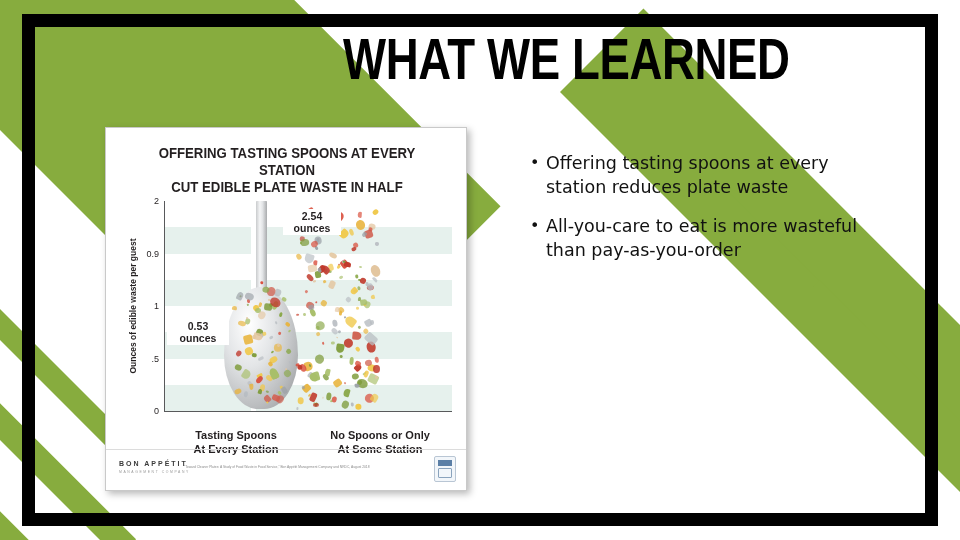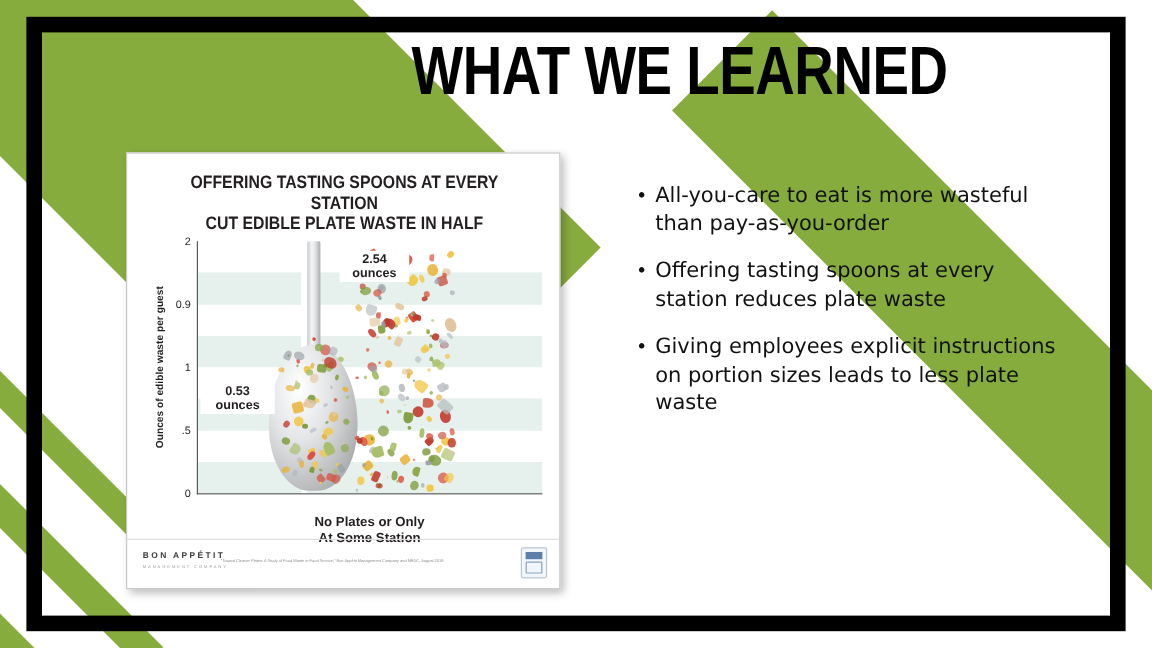--- a/index.html
+++ b/index.html
@@ -401,35 +401,38 @@
         </div>
         <div class="valbox val-b">
           <div>2.54</div>
           <div>ounces</div>
         </div>
       </div>
     </div>
 
     <div class="xlabels">
       <div class="xlab">
-        <div>No Plates or Only</div>
+        <div>Tasting Spoons</div>
+        <div>At Every Station</div>
+      </div>
+      <div class="xlab">
+        <div>No Spoons or Only</div>
         <div>At Some Station</div>
       </div>
     </div>
 
     <div class="card-foot">
       <div class="logo-ba">BON APPÉTIT</div>
       <div class="logo-ba-sub">MANAGEMENT COMPANY</div>
       <div class="src">"Toward Cleaner Plates: A Study of Food Waste in Food Service," Bon Appétit Management Company and NRDC, August 2018</div>
       <div class="logo-nrdc">
           <i></i>
           <b></b>
         </div>
     </div>
   </div>
 
   <div class="bullets">
+    <div class="bullet">Offering tasting spoons at every station reduces plate waste</div>
     <div class="bullet">All-you-care to eat is more wasteful than pay-as-you-order</div>
-    <div class="bullet">Offering tasting spoons at every station reduces plate waste</div>
-    <div class="bullet">Giving employees explicit instructions on portion sizes leads to less plate waste</div>
   </div>
 
 </div>
 
 </body></html>

